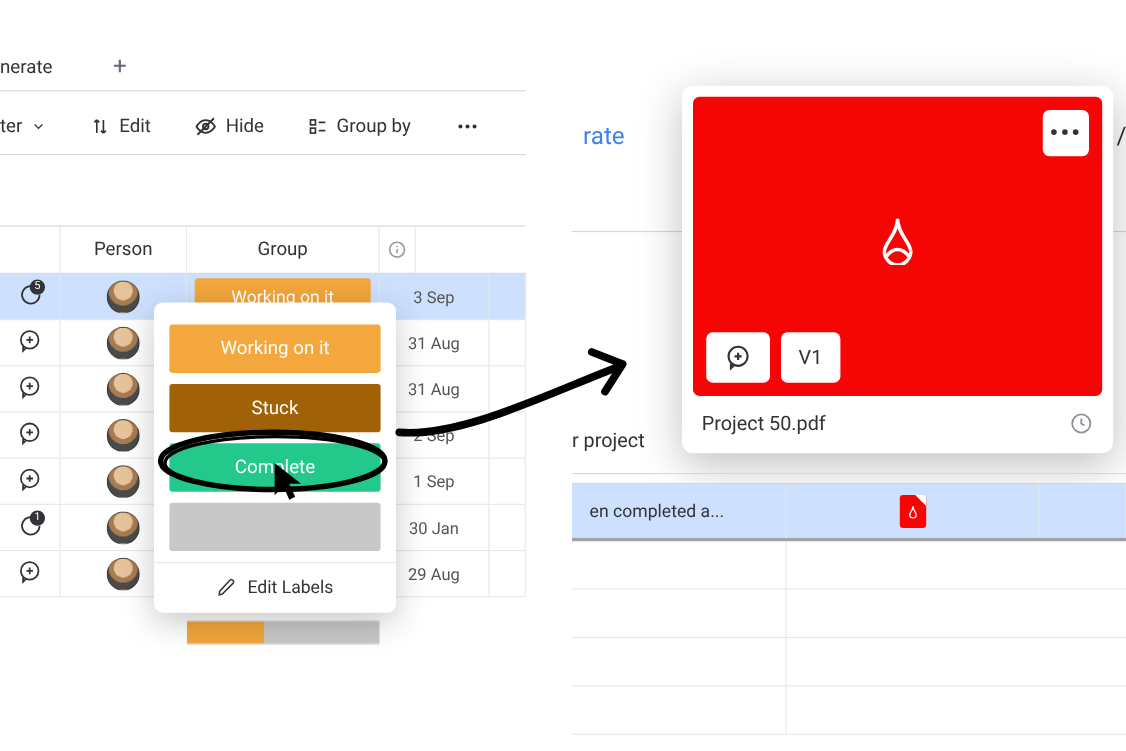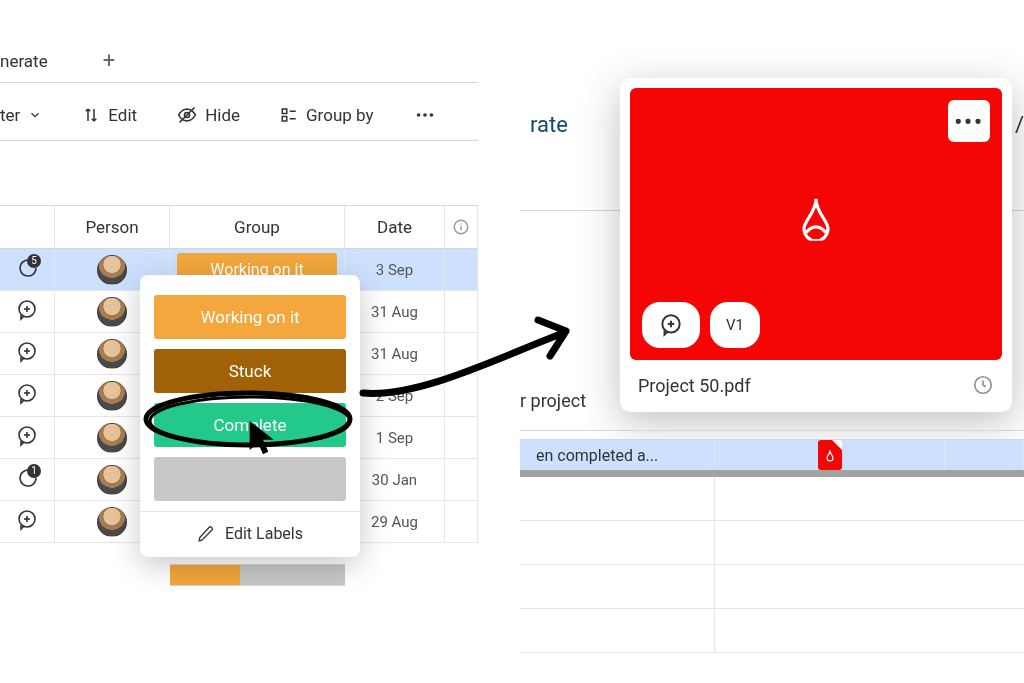--- a/index.html
+++ b/index.html
@@ -63,32 +63,32 @@
 
   
   .right-panel { position:absolute; left:520px; top:0; width:504px; height:683px; }
 
   .file-preview { position:absolute; left:100px; top:78px; width:392px; background:#fff; border-radius:10px; box-shadow:0 10px 40px rgba(0,0,0,0.25); padding:10px 10px 16px; }
   .file-preview::after { content:""; position:absolute; bottom:-10px; left:50%; transform:translateX(-50%); border:10px solid transparent; border-top-color:#fff; }
   .pdf-box { background:#f60505; border-radius:6px; height:272px; position:relative; }
   .pdf-more { position:absolute; top:12px; right:12px; width:42px; height:42px; background:#fff; border-radius:6px; display:flex; align-items:center; justify-content:center; font-size:22px; font-weight:bold; letter-spacing:2px; cursor:pointer; }
   .pdf-center-icon { position:absolute; top:50%; left:50%; transform:translate(-50%,-60%); }
   .pdf-btn-row { position:absolute; left:12px; bottom:12px; display:flex; gap:10px; }
-  .pdf-btn { height:46px; padding:0 16px; background:#fff; border-radius:18px; display:flex; align-items:center; justify-content:center; font-size:15px; cursor:pointer; }
+  .pdf-btn { height:46px; padding:0 16px; background:#fff; border-radius:6px; display:flex; align-items:center; justify-content:center; font-size:18px; cursor:pointer; }
 
   .file-meta { display:flex; align-items:center; justify-content:space-between; padding:14px 8px 0; font-size:18px; color:#323338; }
 
-  .rate-text { position:absolute; left:10px; top:112px; font-size:22px; color:#0c4a6e; }
+  .rate-text { position:absolute; left:10px; top:112px; font-size:22px; color:#3b82f6; }
   .slash-text { position:absolute; right:0px; top:112px; font-size:22px; }
   .right-mid-sep { position:absolute; top:210px; left:0; right:0; border-top:1px solid #d4d6dc; }
   .proj-text { position:absolute; left:0; top:390px; font-size:18px; }
 
   .right-table { position:absolute; top:430px; left:0; right:0; }
   .rt-head { height:10px; border-top:1px solid #d4d6dc; border-bottom:1px solid #d4d6dc; }
-  .rt-row { display:flex; height:37px; border-bottom:7px solid #a3a3a3; }
+  .rt-row { display:flex; height:52px; border-bottom:3px solid #a3a3a3; }
   .rt-row.selected { background:#cde1ff; }
   .rt-c0 { width:10px; }
   .rt-c1 { width:185px; display:flex; align-items:center; padding-left:6px; font-size:16px; border-right:1px solid #e4e6eb; }
   .rt-c2 { width:230px; display:flex; align-items:center; justify-content:center; border-right:1px solid #e4e6eb; }
   .rt-c3 { flex:1; border-right:1px solid #e4e6eb; }
   .rt-blank { height:44px; border-bottom:1px solid #e4e6eb; display:flex;}
   .rt-left { width:195px; border-right:1px solid #e4e6eb; }
 
   .mini-pdf { width:24px; height:30px; background:#f60505; border-radius:3px 3px 3px 3px; position:relative; display:flex; align-items:center; justify-content:center; }
   .mini-pdf::before { content:""; position:absolute; top:0; right:0; border:5px solid #fff; border-left-color:transparent; border-bottom-color:transparent; border-radius:0 3px 0 0;}
@@ -152,21 +152,20 @@
       </span>
     </div>
   </div>
   <div class="tb-sep"></div>
 
   <div class="table">
     <div class="thead">
       <div class="th c0"></div>
       <div class="th c-person">Person</div>
       <div class="th c-status">Group</div>
-      <div class="th c-date">Date</div>
       <div class="th c-info">
         <svg width="18" height="18" viewBox="0 0 24 24" fill="none" stroke="#9b9b9b" stroke-width="2">
             <circle cx="12" cy="12" r="9"></circle>
             <line x1="12" y1="11" x2="12" y2="16"></line>
             <circle cx="12" cy="8" r="1" fill="#9b9b9b" stroke="none"></circle>
           </svg>
       </div>
     </div>
 
     <div class="tr selected">

